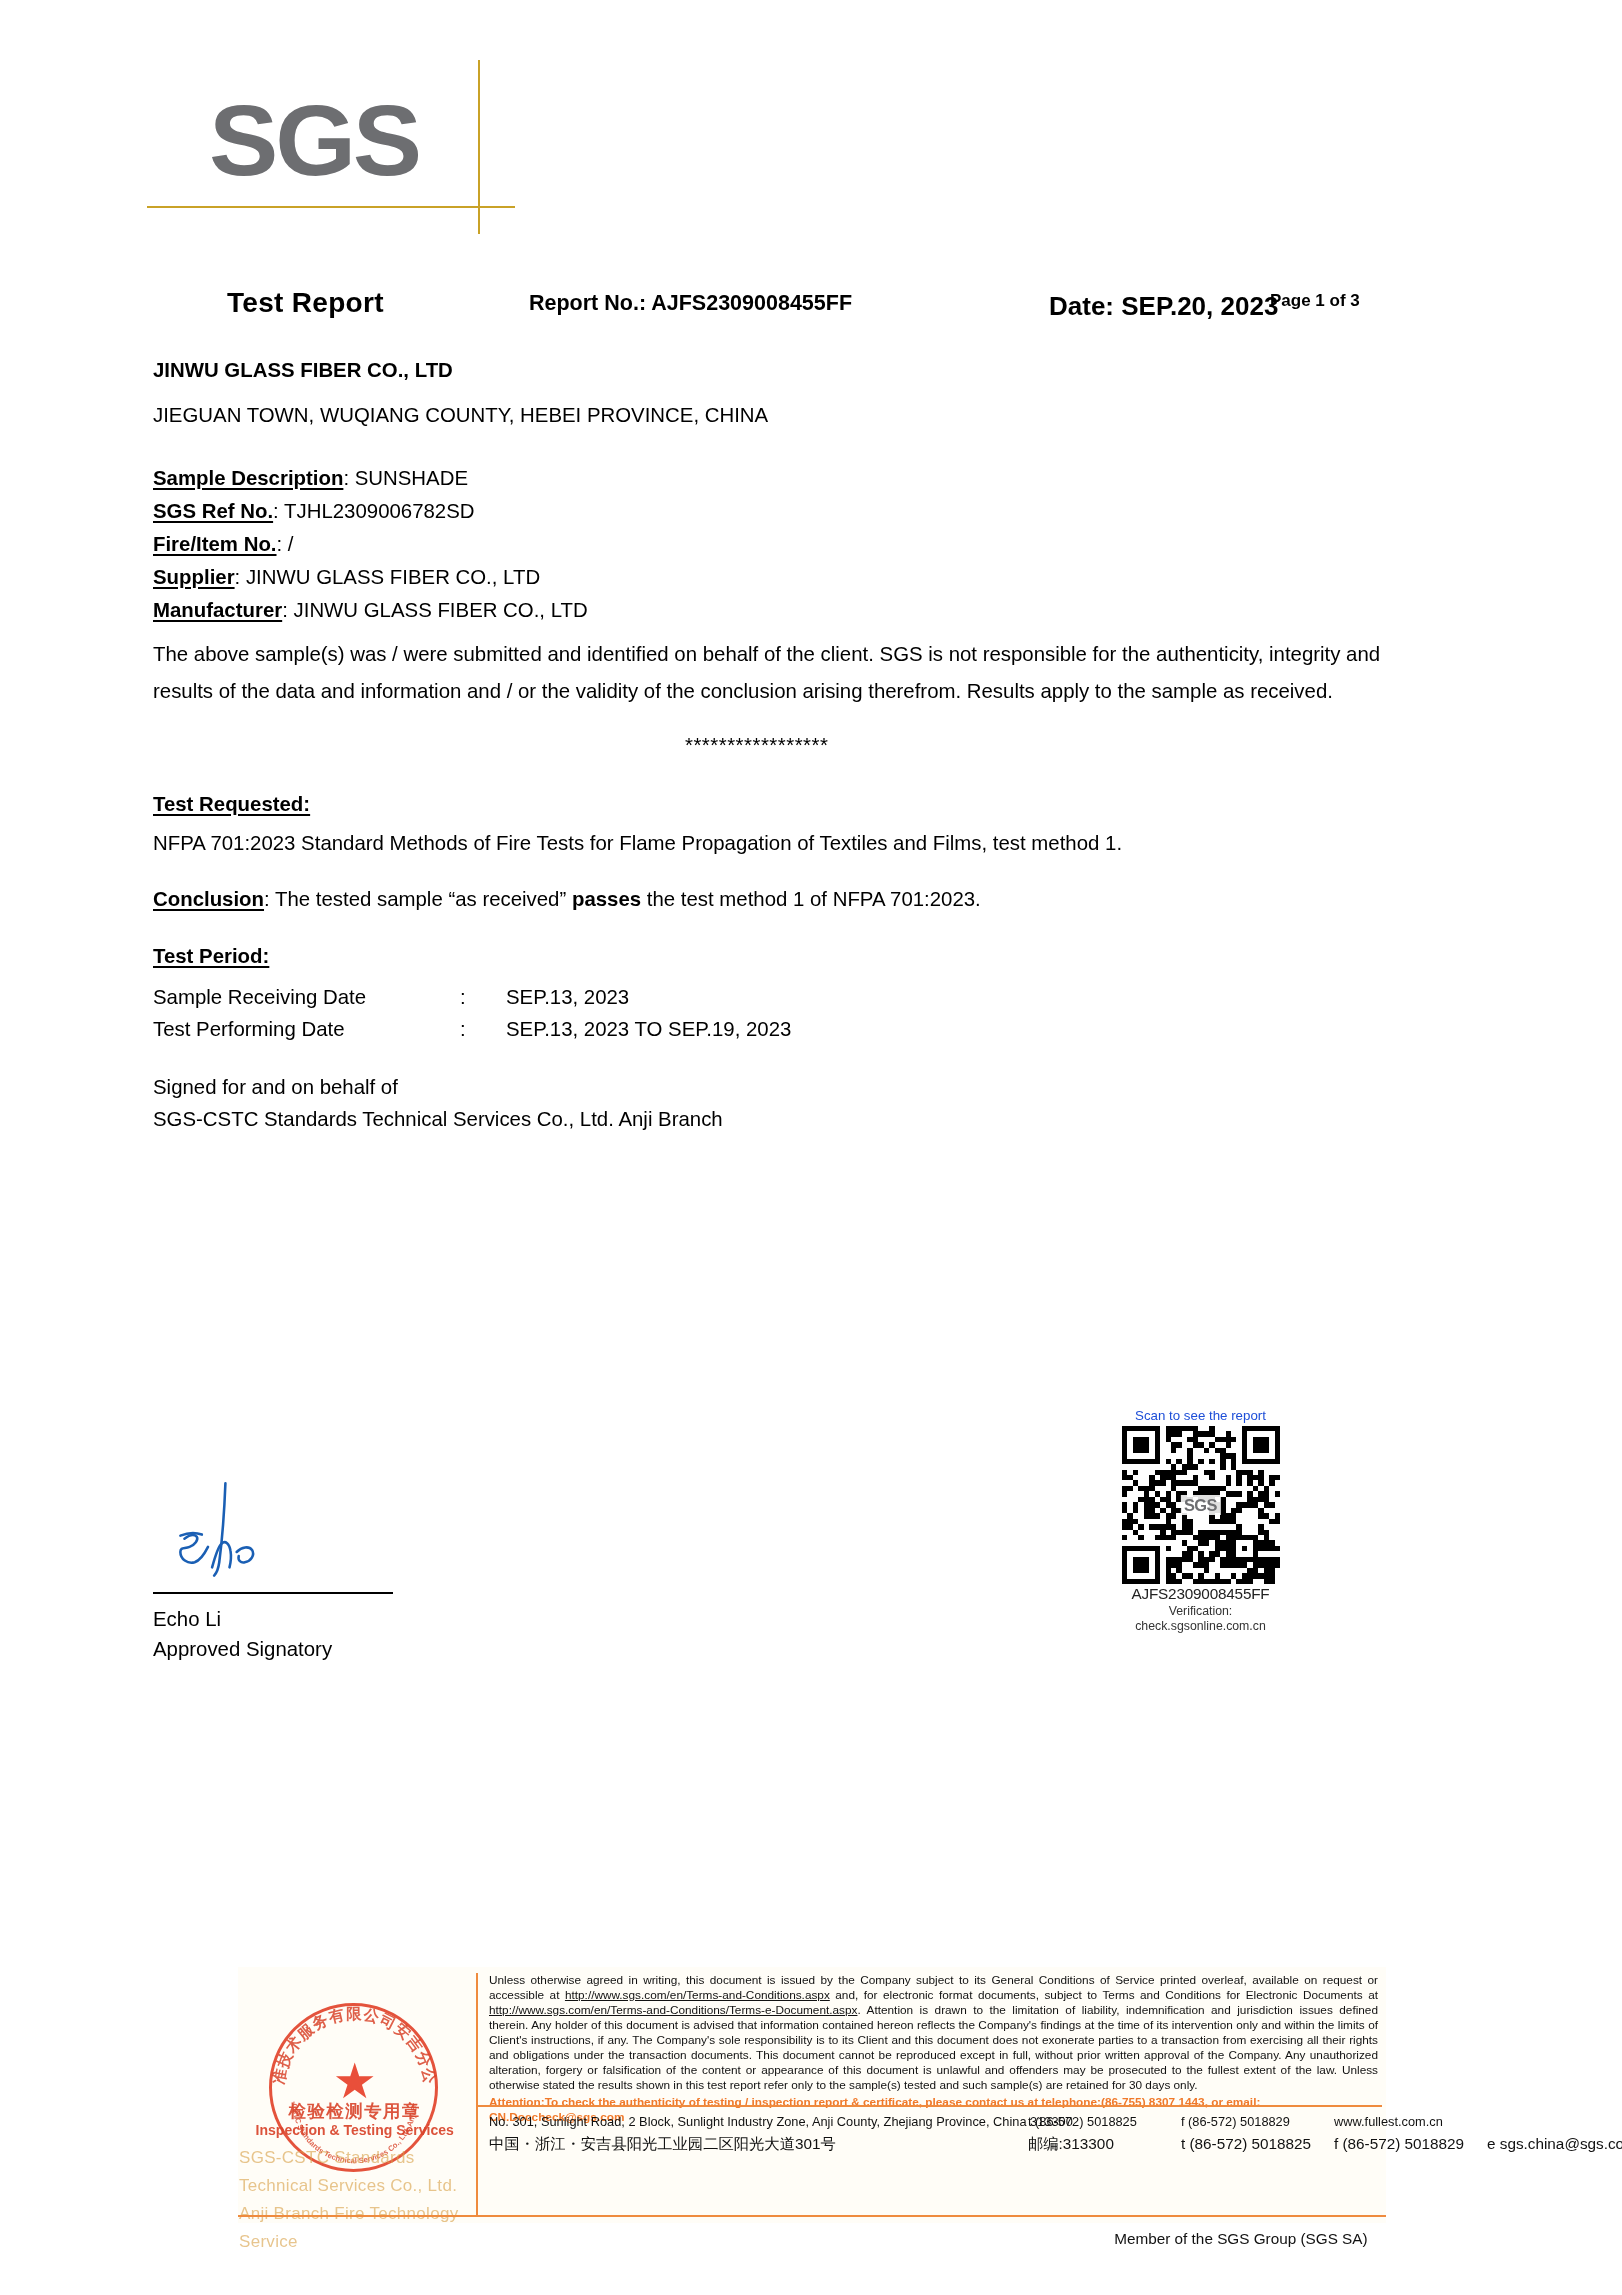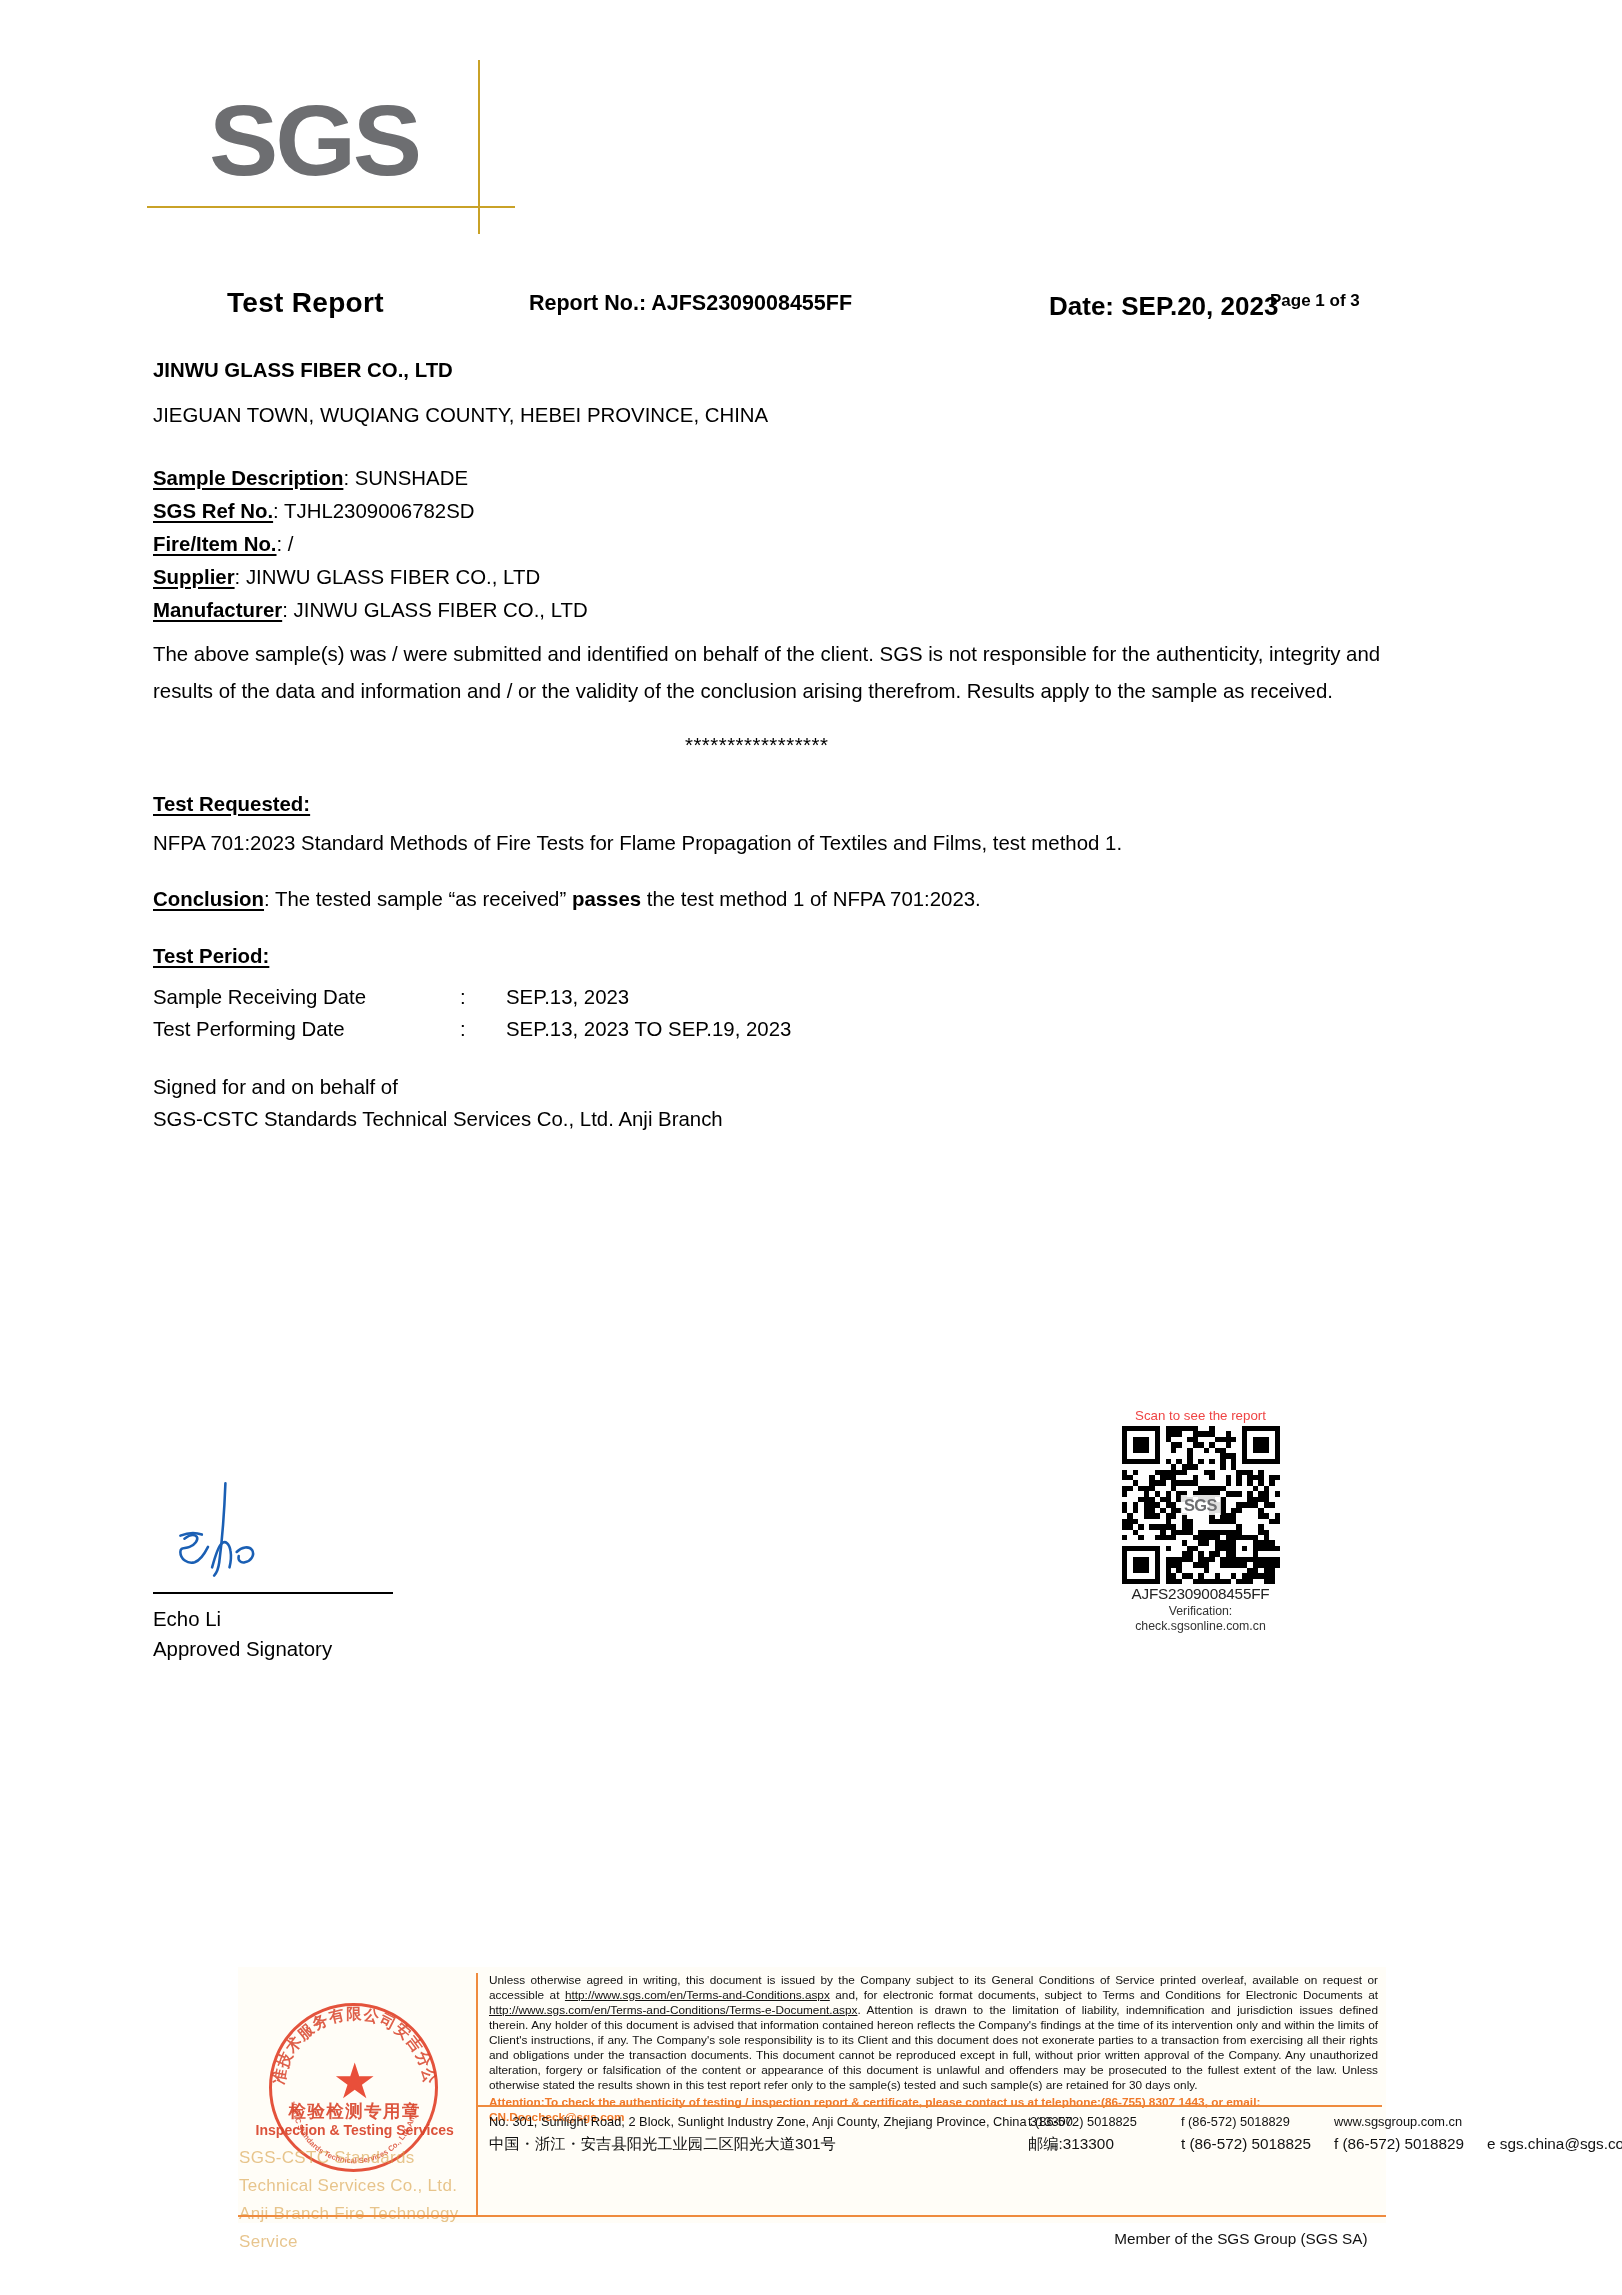--- a/index.html
+++ b/index.html
@@ -220,21 +220,21 @@
   .qr-block {
     position: absolute;
     left: 1101px;
     top: 1408px;
     width: 199px;
     text-align: center;
   }
   .qr-caption {
     font-size: 13.3px;
     line-height: 16.4px;
-    color: #ef4444;
+    color: #1d4ed8;
     white-space: nowrap;
   }
   .qr-canvas {
     width: 158px;
     height: 158px;
     margin: 2px auto 0;
     position: relative;
     background: #fff;
   }
   .qr-code-text {
@@ -558,21 +558,21 @@
     <div class="footer-text">
       <div class="disclaimer">
         <span>Unless otherwise agreed in writing, this document is issued by the Company subject to its General Conditions of Service printed overleaf, available on request or accessible at </span><span class="u">http://www.sgs.com/en/Terms-and-Conditions.aspx</span><span> and, for electronic format documents, subject to Terms and Conditions for Electronic Documents at </span><span class="u">http://www.sgs.com/en/Terms-and-Conditions/Terms-e-Document.aspx</span><span>. Attention is drawn to the limitation of liability, indemnification and jurisdiction issues defined therein. Any holder of this document is advised that information contained hereon reflects the Company's findings at the time of its intervention only and within the limits of Client's instructions, if any. The Company's sole responsibility is to its Client and this document does not exonerate parties to a transaction from exercising all their rights and obligations under the transaction documents. This document cannot be reproduced except in full, without prior written approval of the Company. Any unauthorized alteration, forgery or falsification of the content or appearance of this document is unlawful and offenders may be prosecuted to the fullest extent of the law. Unless otherwise stated the results shown in this test report refer only to the sample(s) tested and such sample(s) are retained for 30 days only.</span>
       </div>
       <div class="attention">Attention:To check the authenticity of testing / inspection report &amp; certificate, please contact us at telephone:(86-755) 8307 1443, or email: CN.Doccheck@sgs.com</div>
     </div>
 
     <div class="addr-sep"></div>
 
     <div class="addr-en">
-      <span class="c-addr">No. 301, Sunlight Road, 2 Block, Sunlight Industry Zone, Anji County, Zhejiang Province, China 313300</span><span class="c-tel">t  (86-572)  5018825</span><span class="c-fax">f  (86-572)  5018829</span><span>www.sgsgroup.com.cn</span>
+      <span class="c-addr">No. 301, Sunlight Road, 2 Block, Sunlight Industry Zone, Anji County, Zhejiang Province, China 313300</span><span class="c-tel">t  (86-572)  5018825</span><span class="c-fax">f  (86-572)  5018829</span><span>www.fullest.com.cn</span>
     </div>
 
     <div class="addr-cn">
       <span class="c-addr">中国・浙江・安吉县阳光工业园二区阳光大道301号</span><span class="c-tel">邮编:313300</span><span class="c-tel">t  (86-572)  5018825</span><span class="c-fax">f  (86-572)  5018829</span><span>e  sgs.china@sgs.com</span>
     </div>
 
     <div class="footer-bottom-rule"></div>
   </div>
 
   <div class="member-line">Member of the SGS Group (SGS SA)</div>

